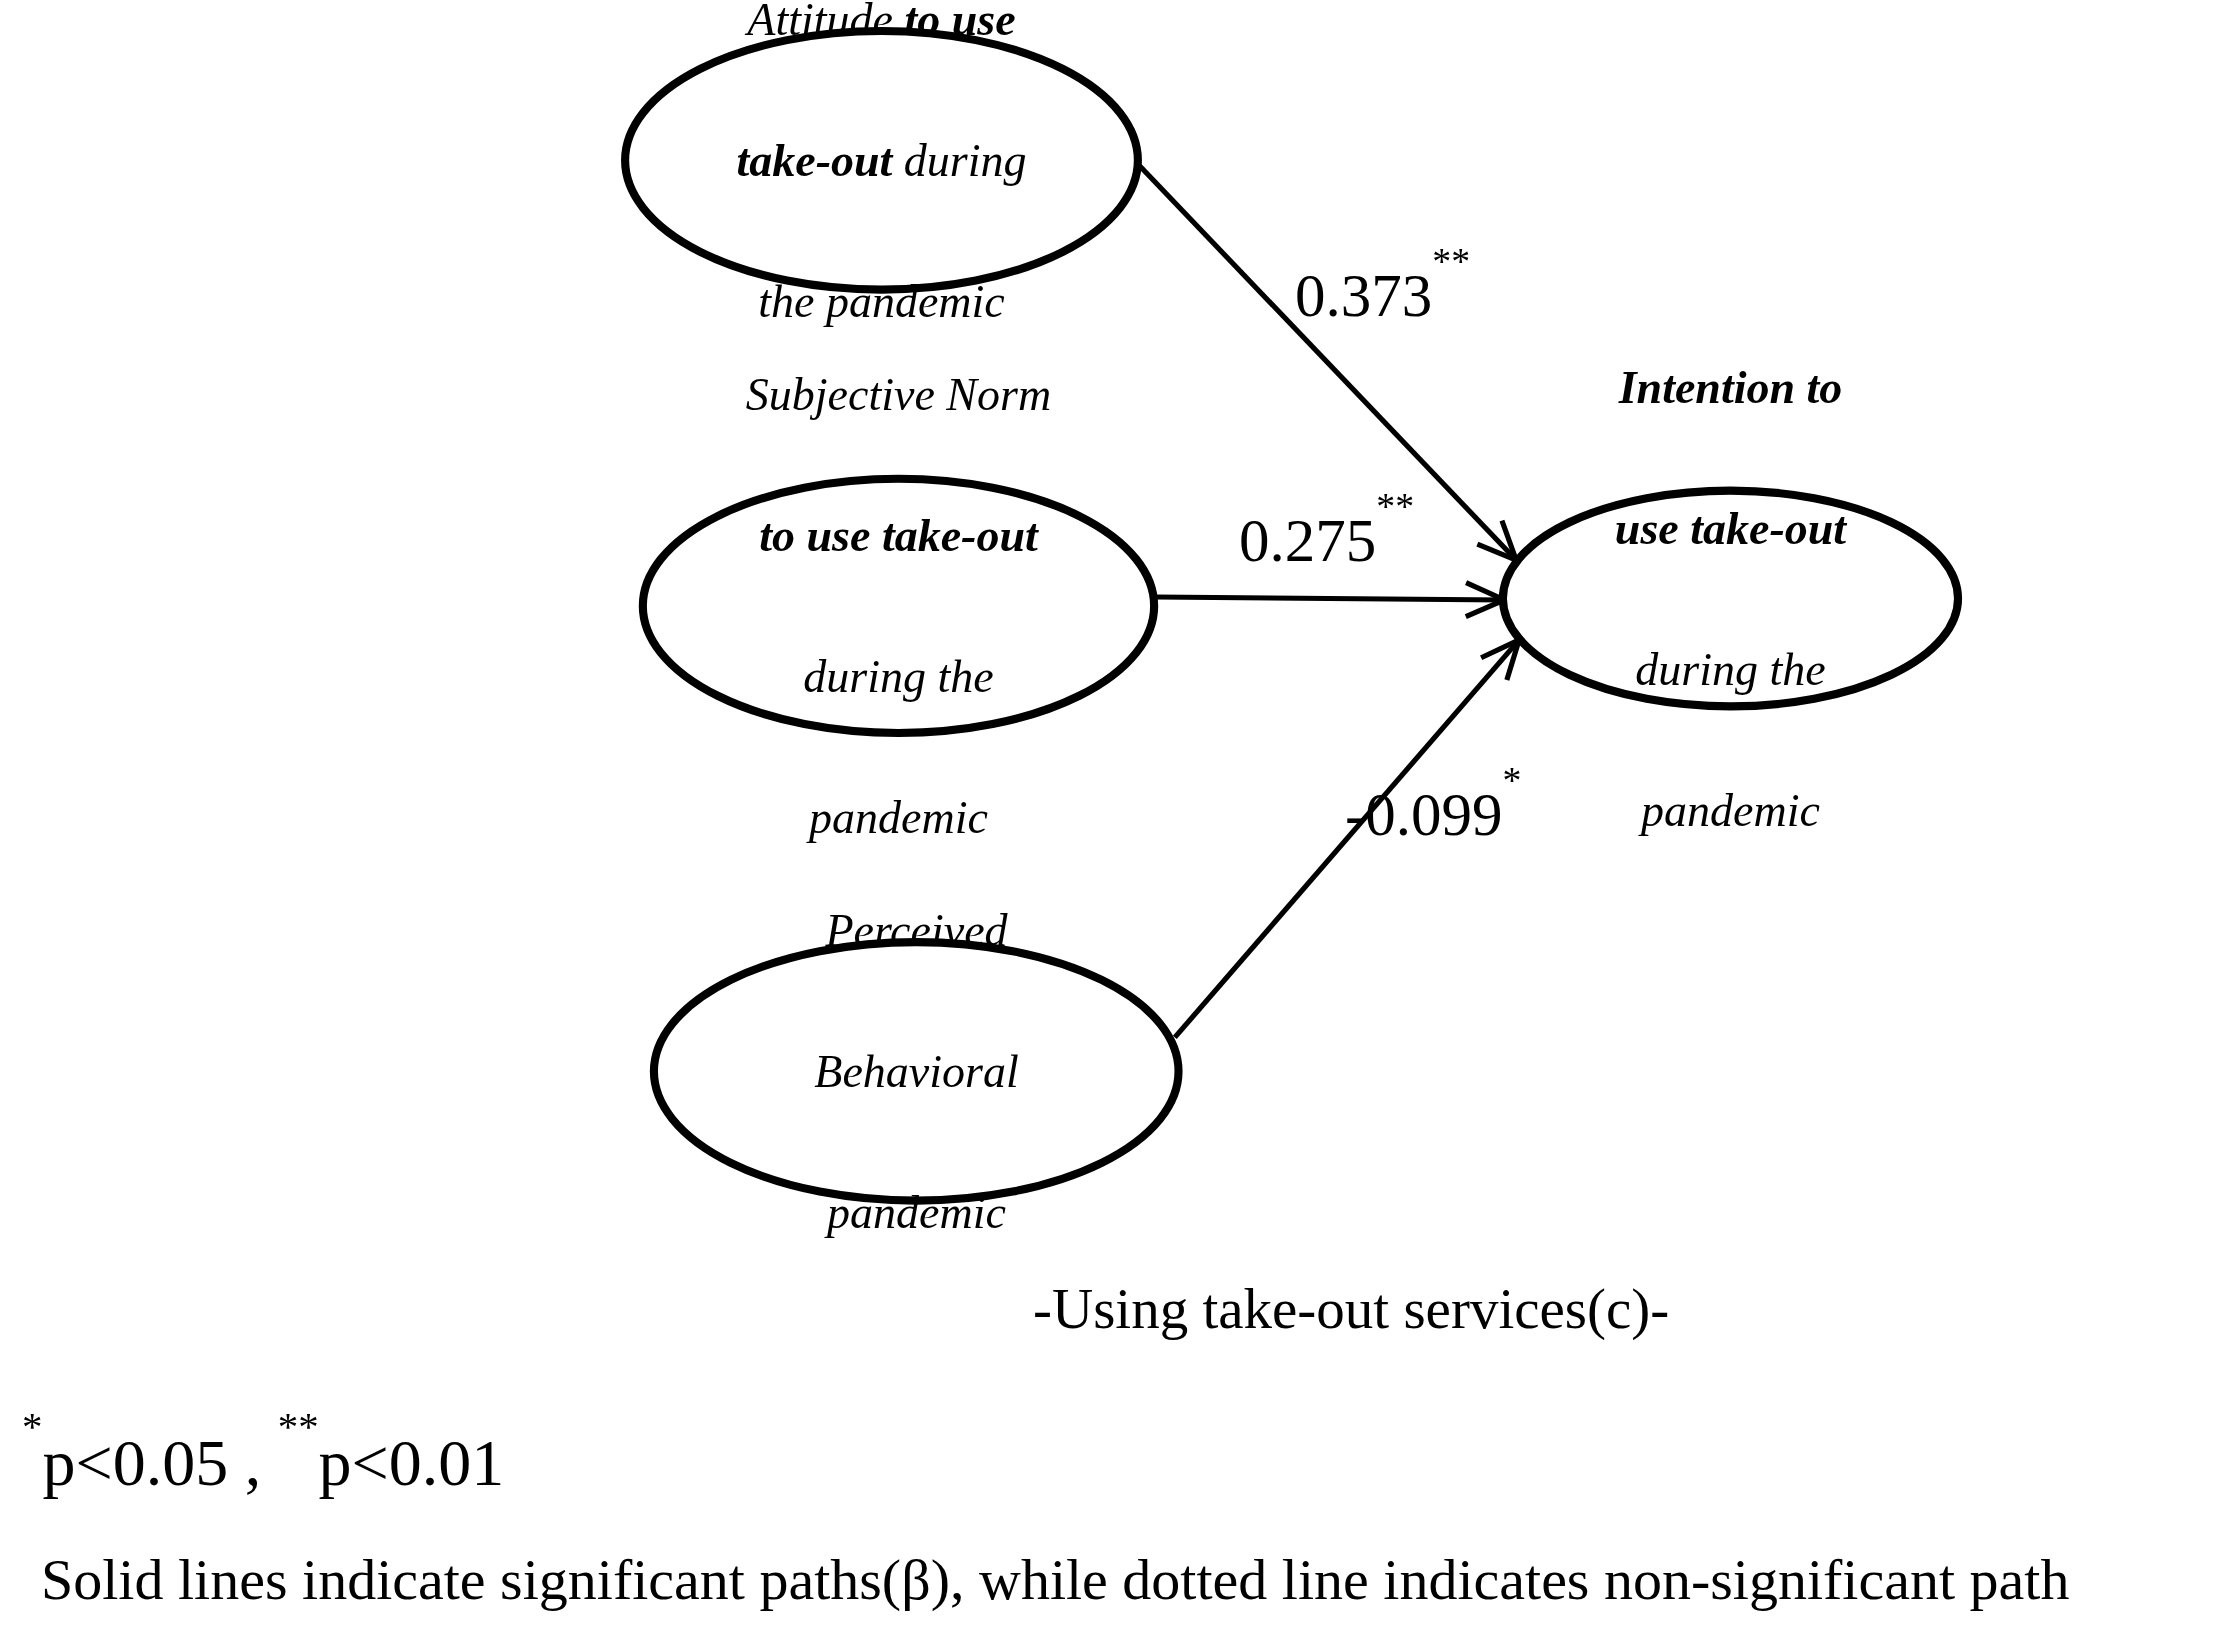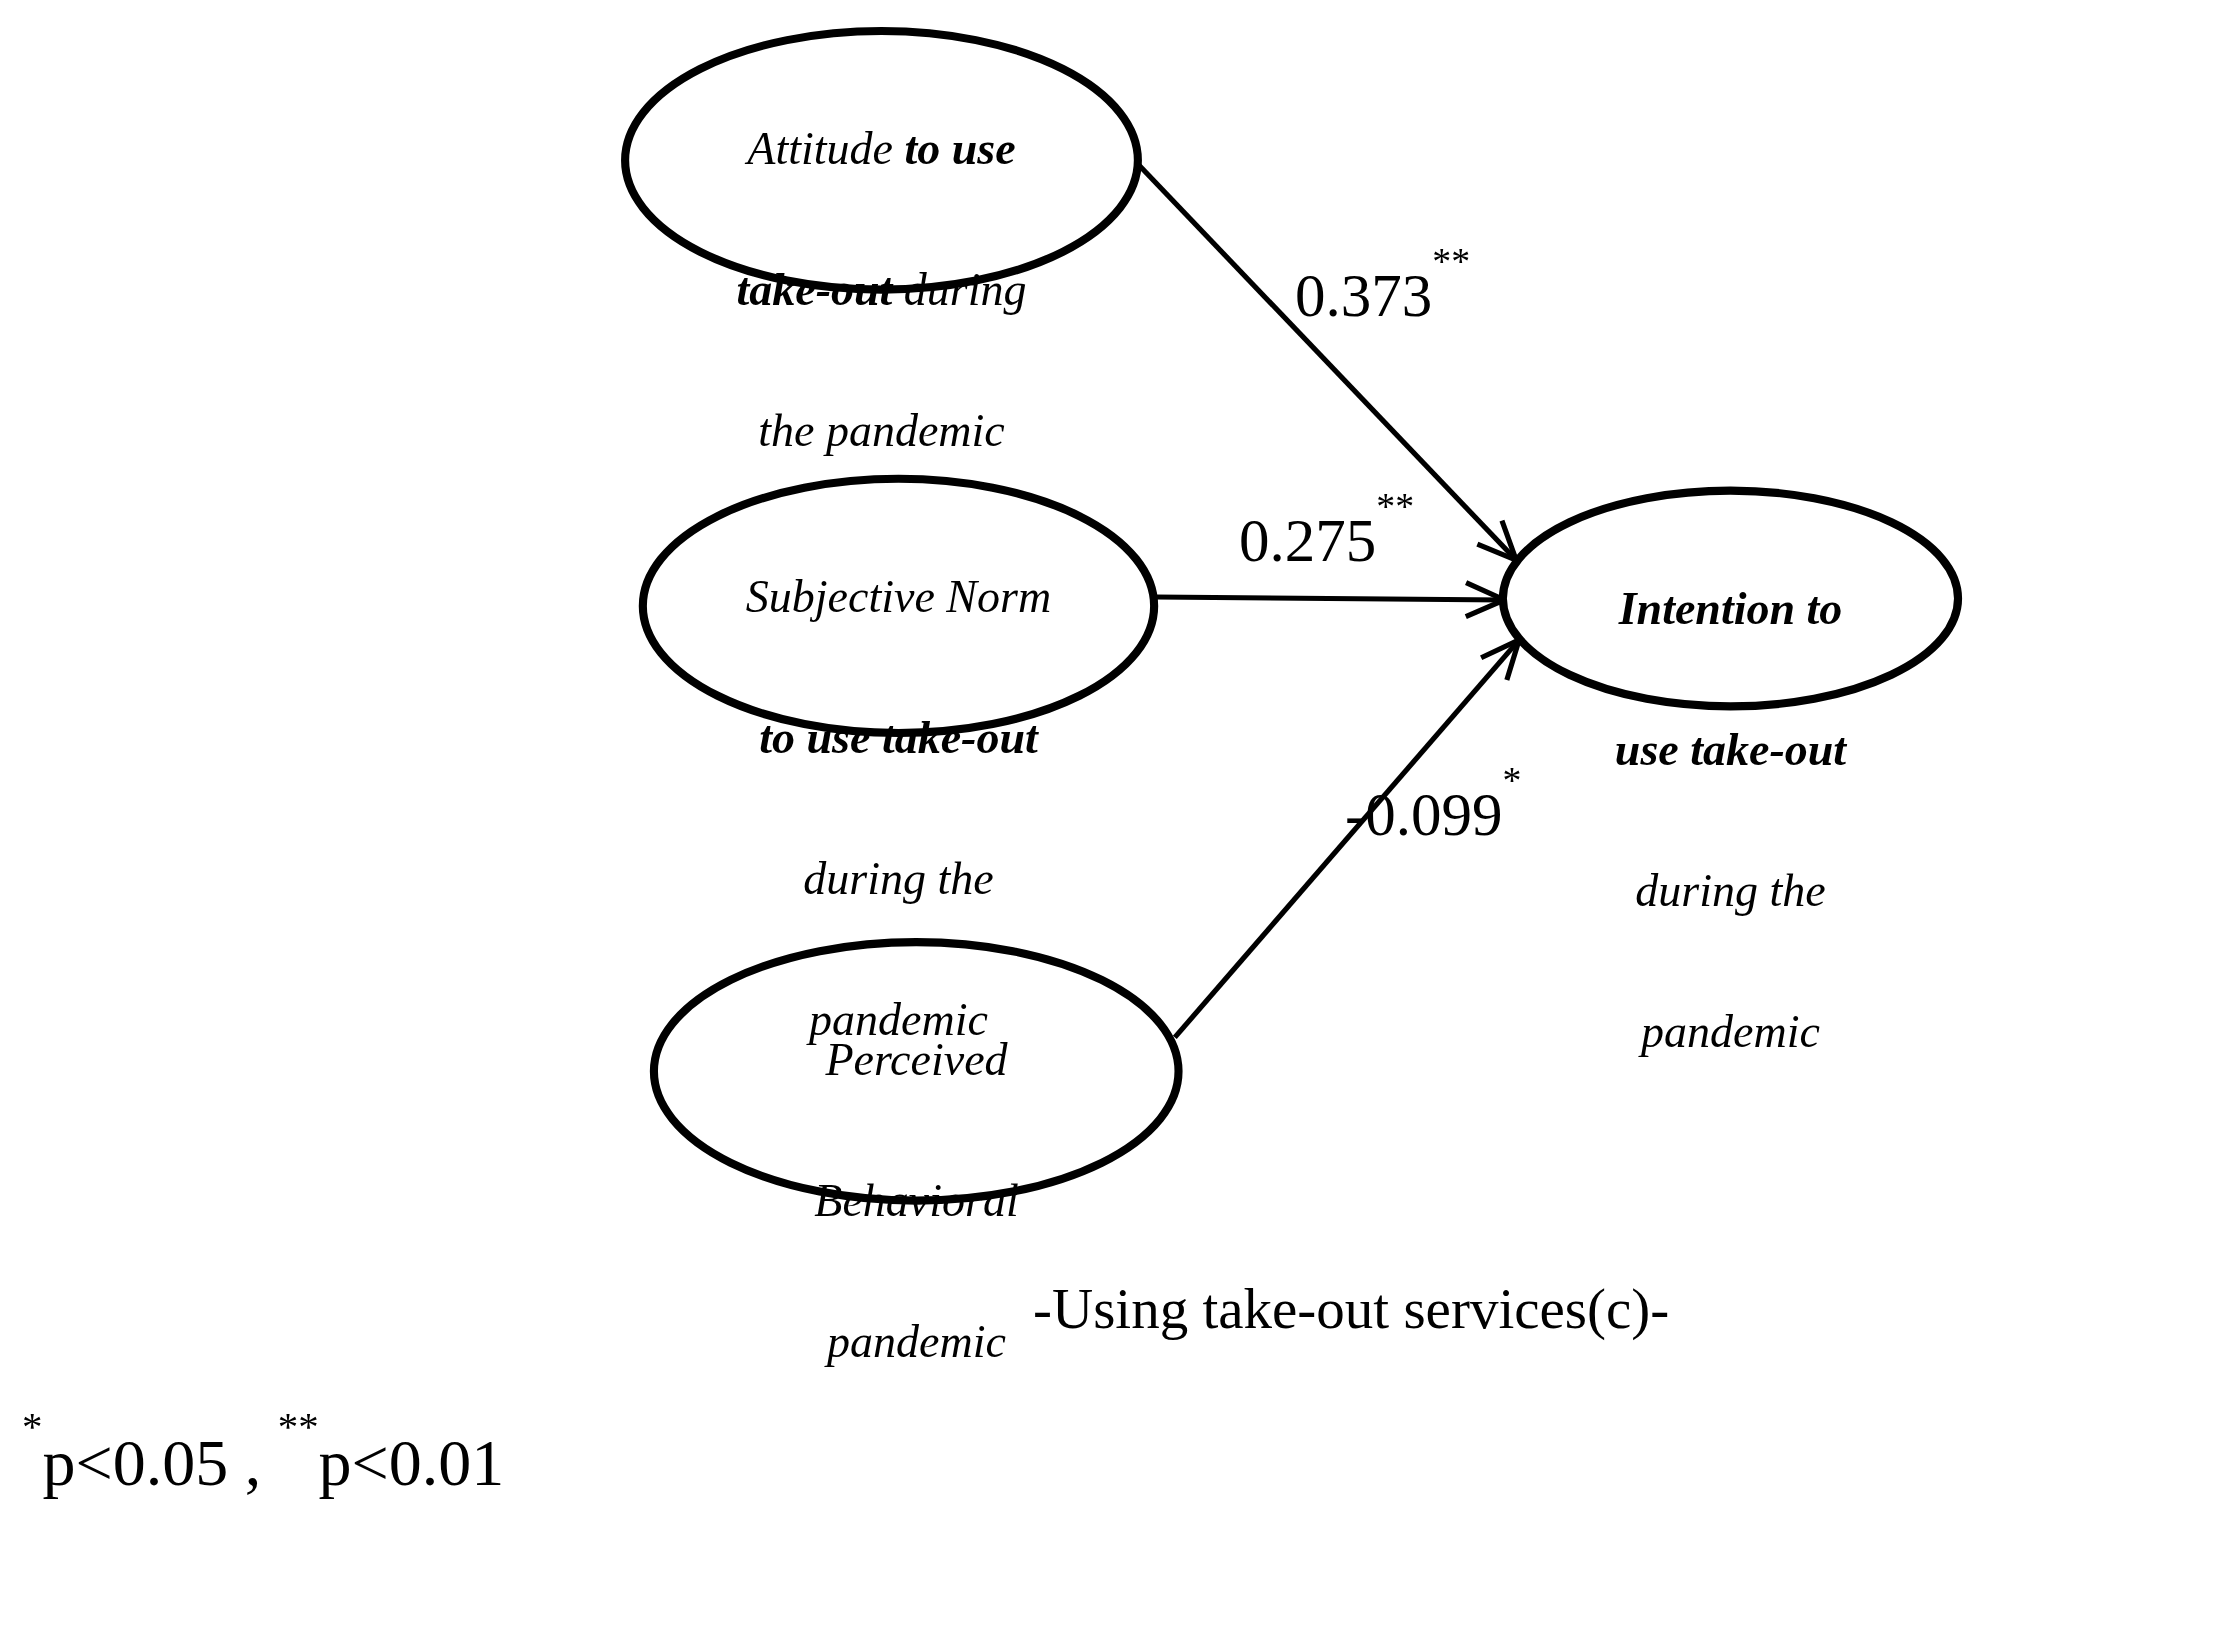--- a/index.html
+++ b/index.html
@@ -13,21 +13,21 @@
     overflow: hidden;
   }
   .diagram-svg {
     position: absolute;
     left: 0; top: 0;
     width: 2227px; height: 1644px;
   }
   .node-label {
     position: absolute;
     display: flex;
-    align-items: flex-start;
+    align-items: center;
     justify-content: center;
     text-align: center;
     font-style: italic;
     font-size: 46px;
     line-height: 47px;
     white-space: pre-wrap;
   }
   .node-label .bold { font-weight: bold; }
   .coef {
     position: absolute;
@@ -123,15 +123,16 @@
   <div class="coef" style="left:1295px; top:265px;"><span>0.373</span><sup>**</sup></div>
 
   <div class="coef" style="left:1239px; top:510px;"><span>0.275</span><sup>**</sup></div>
 
   <div class="coef" style="left:1345px; top:784px;font-family:Liberation Serif, serif;"><span>-0.099</span><sup>*</sup></div>
 
   <div class="caption">-Using take-out services(c)-</div>
 
   <div class="sig-note"><sup>*</sup><span>p&lt;0.05 , </span><sup>**</sup><span>p&lt;0.01</span></div>
 
+  <div class="line-note">Solid lines indicate significant paths(β), while dotted line indicates non-significant path</div>
 
 </div>
 
 
 </body></html>

